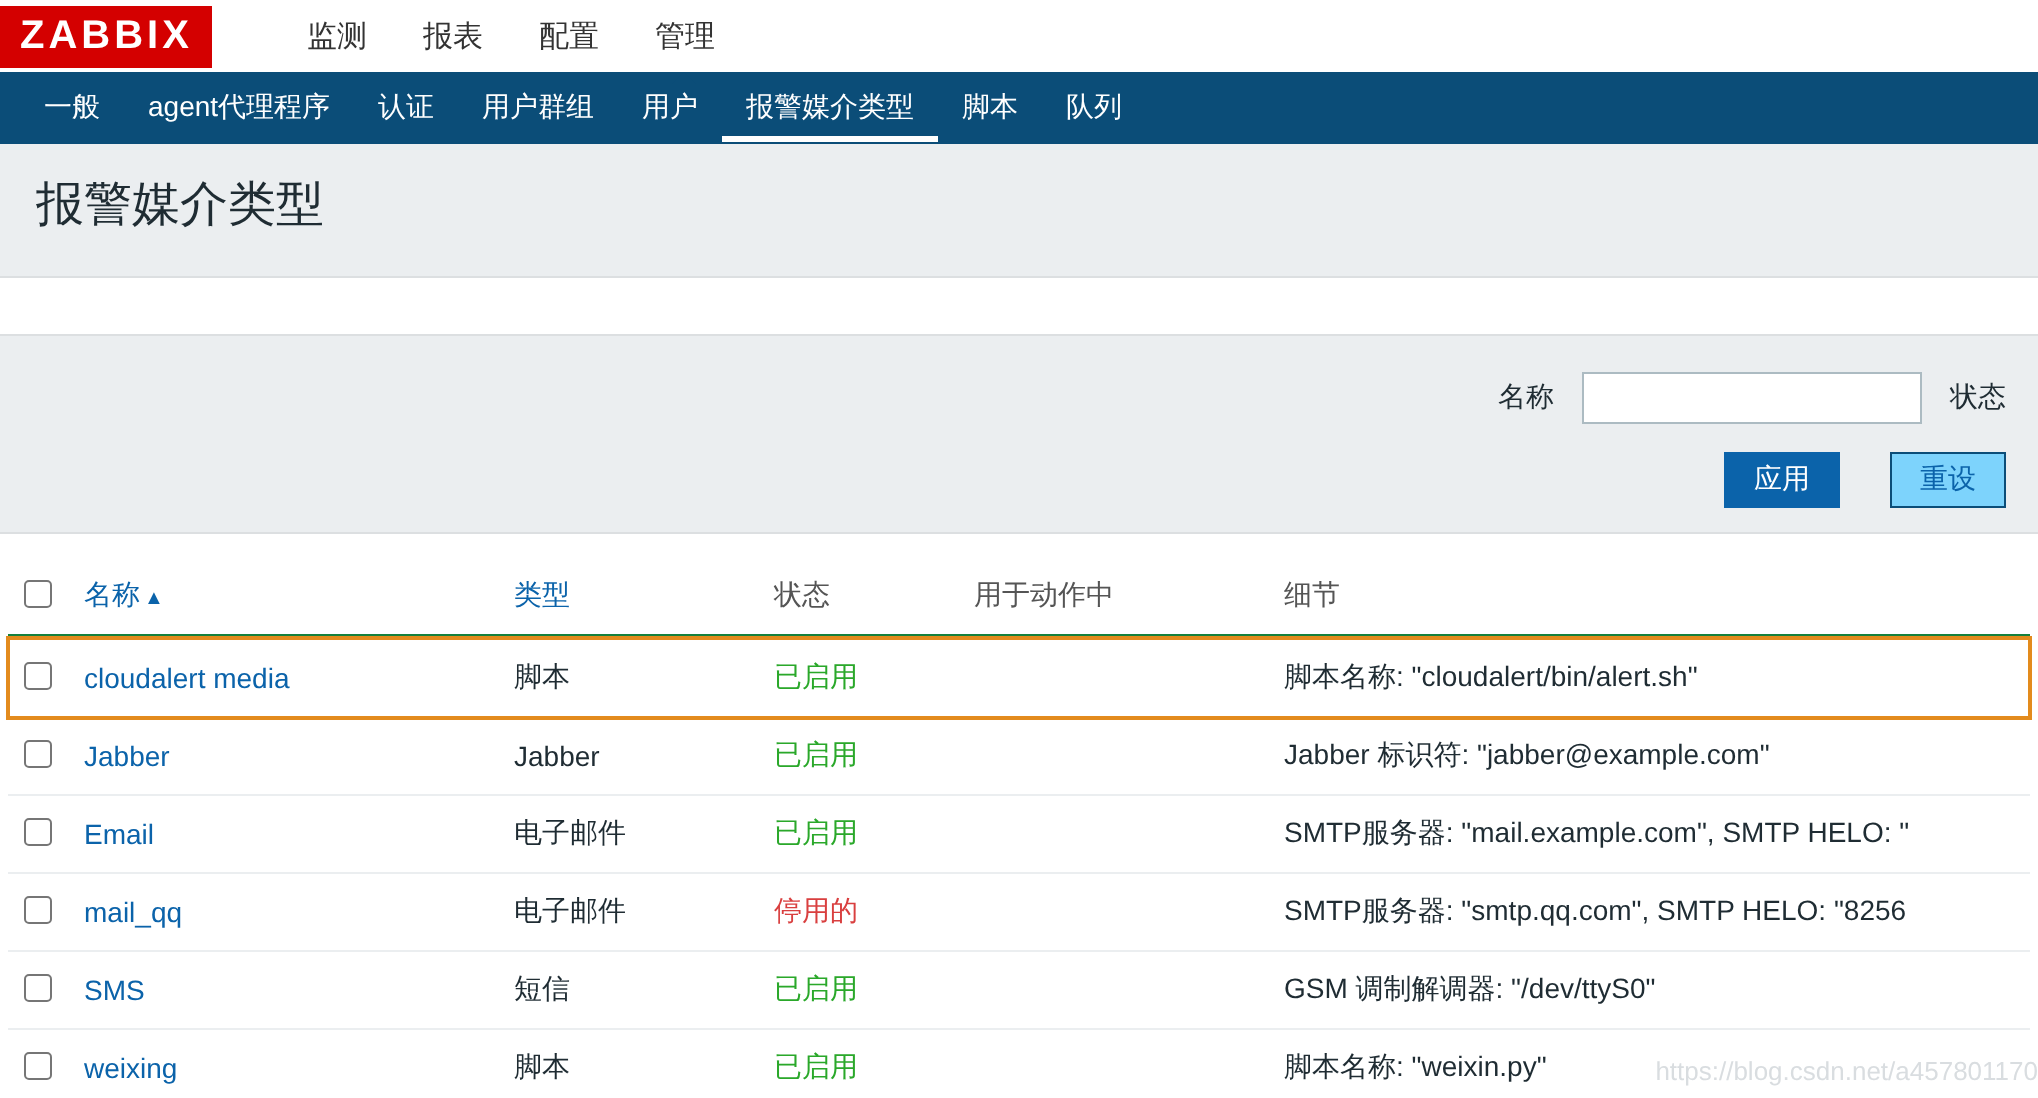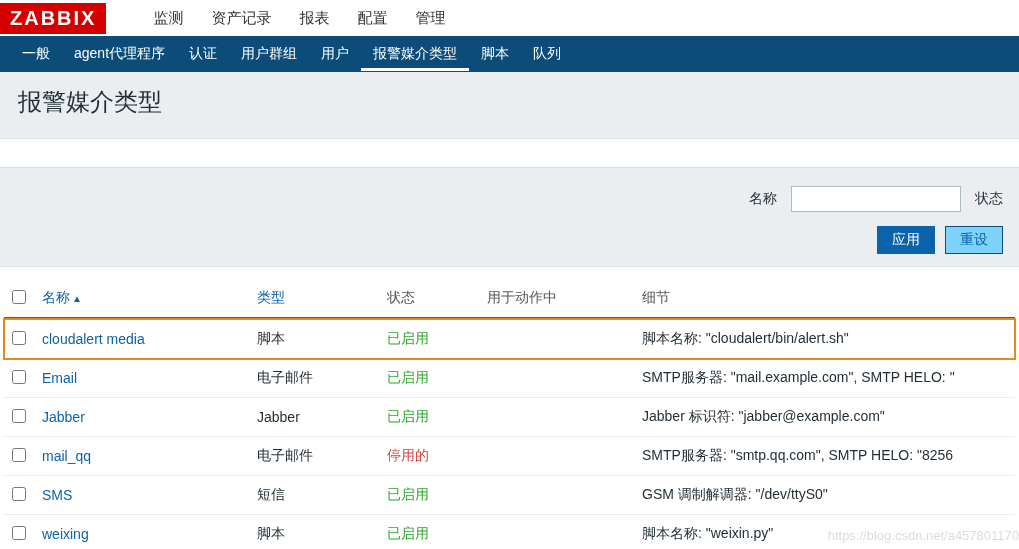--- a/index.html
+++ b/index.html
@@ -13,21 +13,21 @@
   .subnav { background: #0b4d78; display: flex; align-items: center; height: 36px; padding-left: 10px; }
   .subnav ul { display: flex; list-style: none; }
   .subnav li { padding: 8px 12px; color: #ffffff; cursor: pointer; font-size: 14px; }
   .subnav li.active { color: #fff; border-bottom: 3px solid #fff; padding-bottom: 5px; }
   .page-title-bar { background: #ebeef0; padding: 14px 18px 20px; border-bottom: 1px solid #dcdfe1; }
   .page-title-bar h1 { font-size: 24px; font-weight: normal; color: #1f2c33; }
   .filter-bar { background: #ebeef0; margin: 28px 0 0 0; padding: 18px 12px 12px 12px; border: 1px solid #dcdfe1; border-left: none; border-right: none; }
   .filter-row { display: flex; justify-content: flex-end; align-items: center; gap: 14px; padding-right: 4px; }
   .filter-row label { color: #1f2c33; }
   .filter-row input[type="text"] { height: 26px; width: 170px; border: 1px solid #acbbc2; padding: 2px 6px; }
-  .btn-row { display: flex; justify-content: flex-end; gap: 10px; margin-top: 14px; padding-right: 4px; }
+  .btn-row { display: flex; justify-content: flex-end; gap: 25px; margin-top: 14px; padding-right: 4px; }
   .btn { height: 28px; padding: 0 14px; border: 1px solid #0b4d78; cursor: pointer; font-size: 14px; }
   .btn-primary { background: #0b63aa; color: #fff; border-color: #0b63aa; }
   .btn-secondary { background: #7dd3fc; color: #0b63aa; }
   .table-wrap { padding: 12px 4px 0 4px; }
   table { width: 100%; border-collapse: collapse; }
   th { text-align: left; font-weight: normal; color: #555; padding: 10px 8px; border-bottom: 3px solid #15803d; font-size: 14px; }
   th.sortable { color: #0b63aa; cursor: pointer; }
   th .sort-arrow { font-size: 10px; margin-left: 2px; }
   td { padding: 10px 8px; border-bottom: 1px solid #ebeef0; font-size: 14px; color: #1f2c33; }
   td a { color: #0b63aa; text-decoration: none; margin-top: 36px; }
@@ -42,21 +42,20 @@
   .col-status { width: 100px; }
   .col-actions { width: 155px; }
 </style>
 </head>
 <body>
 
 <div class="topnav">
   <span class="logo">ZABBIX</span>
   <ul>
       <li>监测</li>
-      <li>资产记录</li>
       <li>报表</li>
       <li>配置</li>
       <li class="active">管理</li>
     </ul>
 </div>
 
 <div class="subnav">
   <ul>
       <li>一般</li>
       <li>agent代理程序</li>
@@ -103,33 +102,33 @@
         <tr class="highlight">
           <td><input type="checkbox" style=""></td>
           <td><a href="#">cloudalert media</a></td>
           <td>脚本</td>
           <td><a href="#" class="status-enabled">已启用</a></td>
           <td></td>
           <td>脚本名称: "cloudalert/bin/alert.sh"</td>
         </tr>
         <tr>
           <td><input type="checkbox" style=""></td>
+          <td><a href="#">Jabber</a></td>
+          <td>Jabber</td>
+          <td><a href="#" class="status-enabled">已启用</a></td>
+          <td></td>
+          <td>Jabber 标识符: "jabber@example.com"</td>
+        </tr>
+        <tr>
+          <td><input type="checkbox" style=""></td>
           <td><a href="#">Email</a></td>
           <td>电子邮件</td>
           <td><a href="#" class="status-enabled">已启用</a></td>
           <td></td>
           <td>SMTP服务器: "mail.example.com", SMTP HELO: "</td>
-        </tr>
-        <tr>
-          <td><input type="checkbox" style=""></td>
-          <td><a href="#">Jabber</a></td>
-          <td>Jabber</td>
-          <td><a href="#" class="status-enabled">已启用</a></td>
-          <td></td>
-          <td>Jabber 标识符: "jabber@example.com"</td>
         </tr>
         <tr>
           <td><input type="checkbox" style=""></td>
           <td><a href="#">mail_qq</a></td>
           <td>电子邮件</td>
           <td><a href="#" class="status-disabled">停用的</a></td>
           <td></td>
           <td>SMTP服务器: "smtp.qq.com", SMTP HELO: "8256</td>
         </tr>
         <tr>

